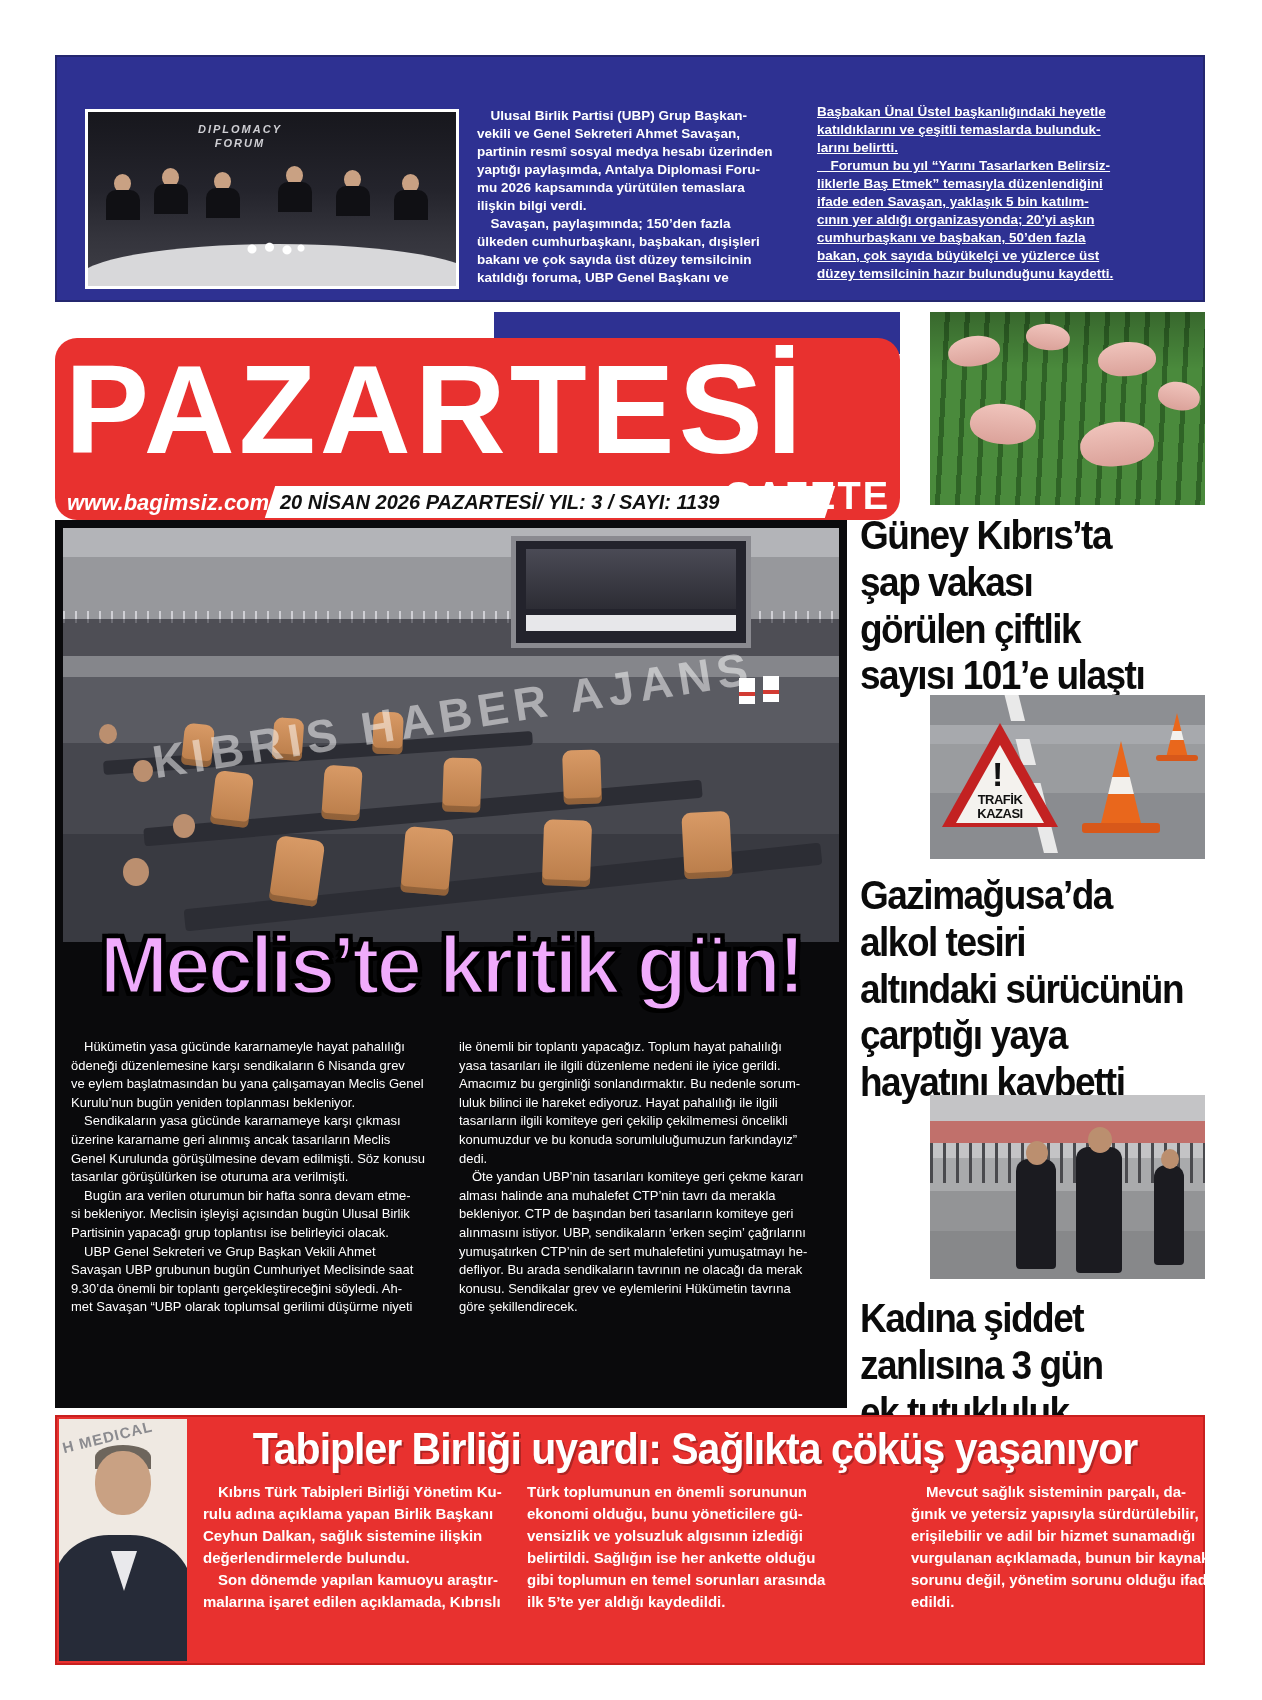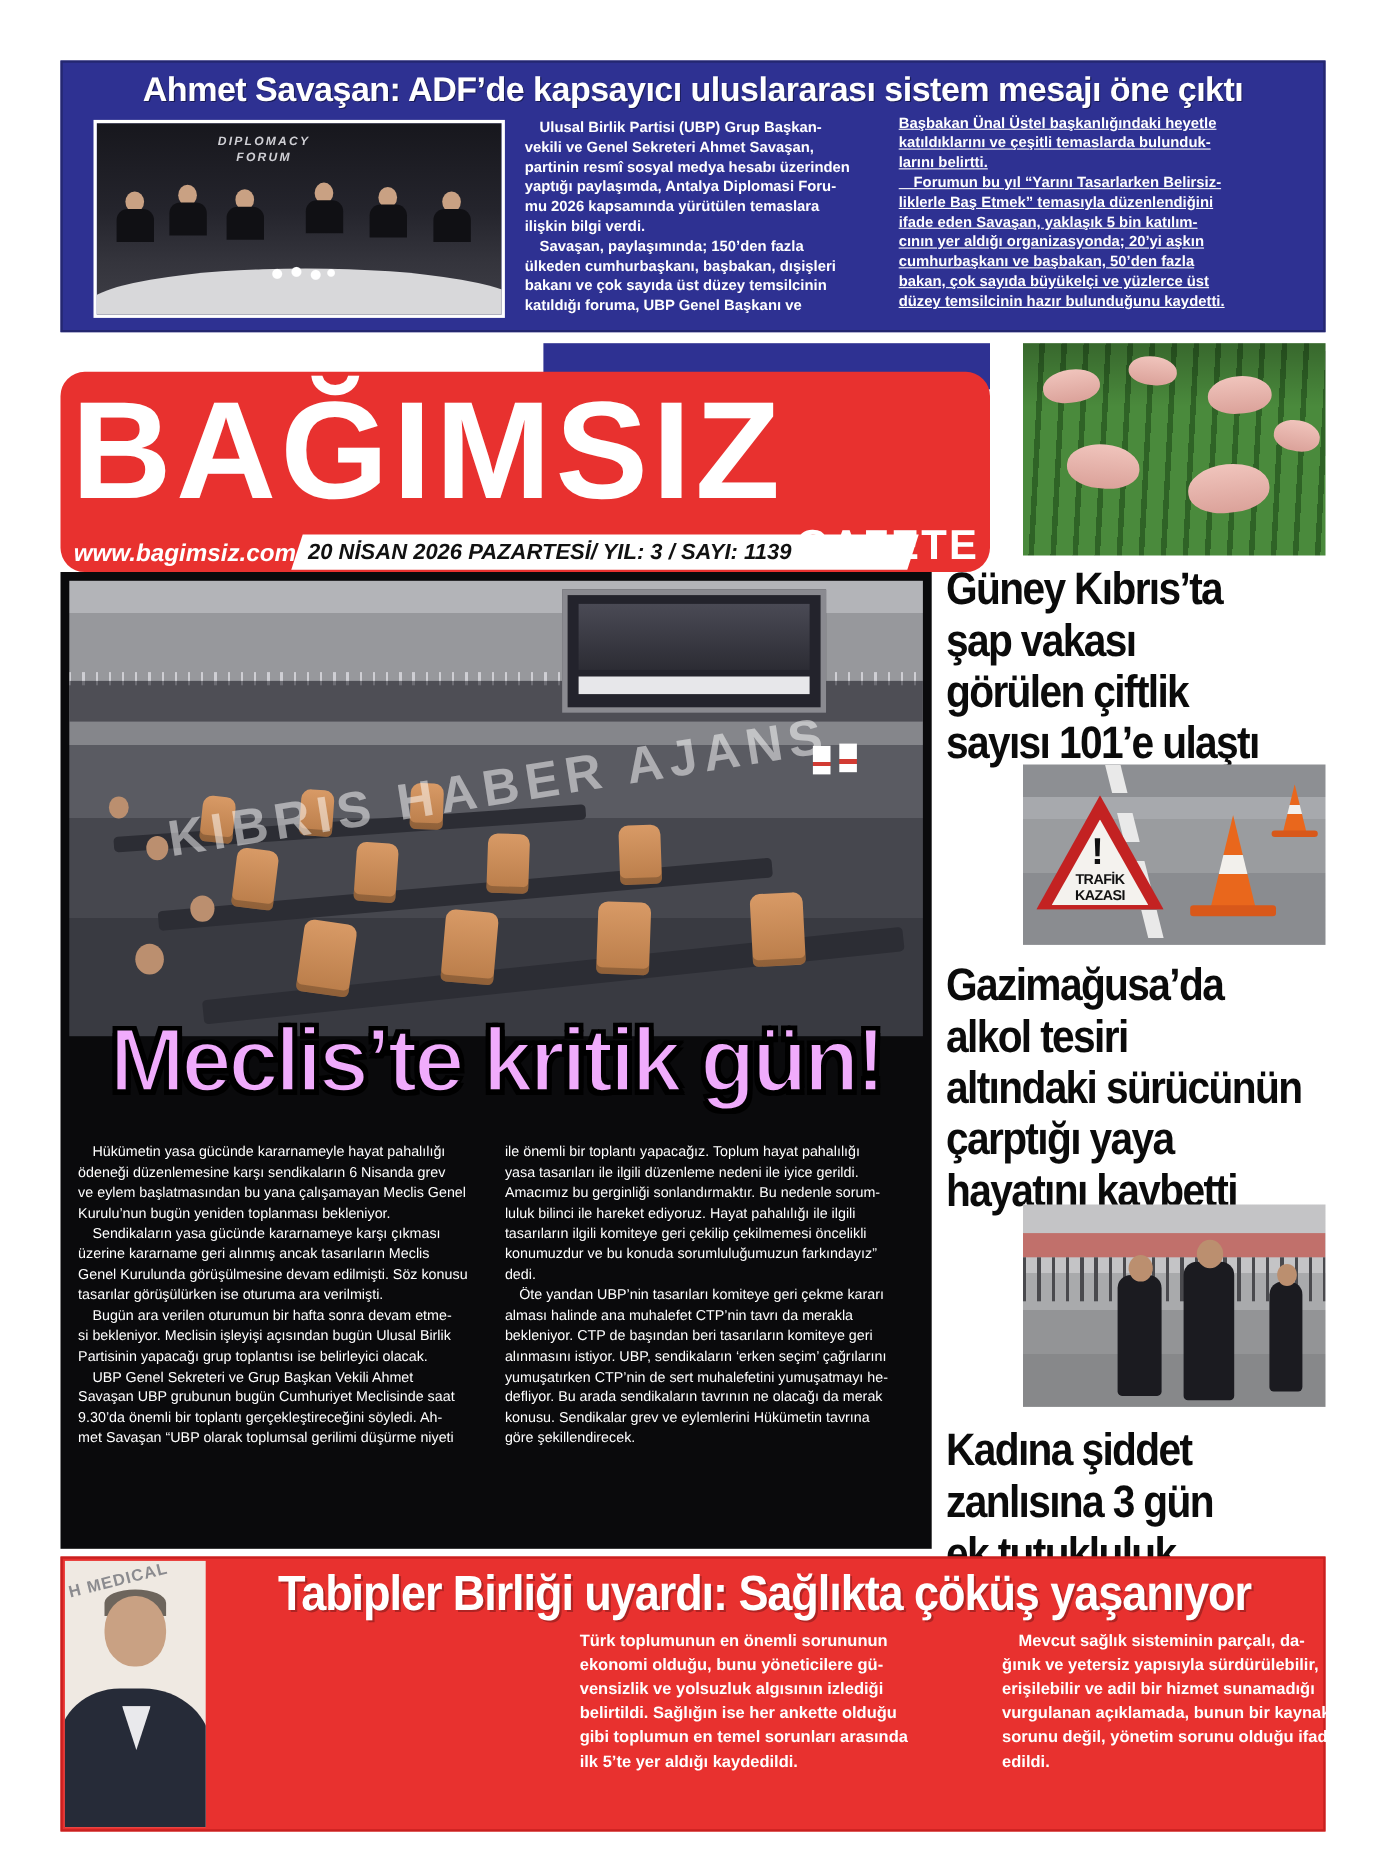--- a/index.html
+++ b/index.html
@@ -87,21 +87,20 @@
   .bottom-headline{left:138px;top:6px;width:1000px;text-align:center;color:#fff;font-weight:bold;font-size:41px;
                    letter-spacing:-1px;transform:scaleY(1.1);transform-origin:left top;text-shadow:2px 2px 0 rgba(0,0,0,.25);}
   .bottom-col{top:64px;color:#fff;font-weight:bold;font-size:15px;line-height:22px;white-space:pre-line;}
 </style>
 </head>
 <body>
 
 <div class="page">
 
   <section class="abs top-story">
-    <div class="top-headline">Ahmet Savaşan: ADF’de kapsayıcı uluslararası sistem mesajı öne çıktı</div>
     <div class="abs top-photo">
       <div class="abs backdrop-text" style="white-space:pre-line;font-style:italic;">DIPLOMACY
 FORUM</div>
       <div class="person abs" style="left:18px;top:62px;">
           <span class="head"></span>
           <span class="body"></span>
         </div>
       <div class="person abs" style="left:66px;top:56px;">
           <span class="head"></span>
           <span class="body"></span>
@@ -145,21 +144,21 @@
 cumhurbaşkanı ve başbakan, 50’den fazla
 bakan, çok sayıda büyükelçi ve yüzlerce üst
 düzey temsilcinin hazır bulunduğunu kaydetti.</div>
   </section>
 
   <section class="abs masthead">
     <div class="abs slogan-strip">
       <div class="slogan">“Halkın, haklının yanında...”</div>
     </div>
     <div class="abs logo-box">
-      <div class="abs logo-text">BAĞIMSIZ</div>
+      <div class="abs logo-text">PAZARTESİ</div>
       <div class="abs date-strip"></div>
       <div class="abs website">www.bagimsiz.com</div>
       <div class="abs dateline">20 NİSAN 2026 PAZARTESİ/  YIL: 3  / SAYI: 1139</div>
       <div class="abs gazete">GAZETE</div>
     </div>
   </section>
 
   <div class="abs photo pig-photo">
     <div class="pig abs" style="left:18px;top:24px;width:52px;height:30px;transform:rotate(-8deg);"></div>
     <div class="pig abs" style="left:96px;top:12px;width:44px;height:26px;transform:rotate(6deg);"></div>
@@ -271,20 +270,26 @@
 
   <section class="abs bottom-story">
     <div class="abs photo doc-photo">
       <div class="abs hmedical">H MEDICAL</div>
       <div class="abs doc-hair"></div>
       <div class="abs doc-head"></div>
       <div class="abs doc-suit"></div>
       <div class="abs doc-shirt"></div>
     </div>
     <div class="abs bottom-headline">Tabipler Birliği uyardı: Sağlıkta çöküş yaşanıyor</div>
+    <div class="abs bottom-col" style="left:146px;width:312px;"> Kıbrıs Türk Tabipleri Birliği Yönetim Ku-
+rulu adına açıklama yapan Birlik Başkanı
+Ceyhun Dalkan, sağlık sistemine ilişkin
+değerlendirmelerde bulundu.
+ Son dönemde yapılan kamuoyu araştır-
+malarına işaret edilen açıklamada, Kıbrıslı</div>
     <div class="abs bottom-col" style="left:470px;width:322px;">Türk toplumunun en önemli sorununun
 ekonomi olduğu, bunu yöneticilere gü-
 vensizlik ve yolsuzluk algısının izlediği
 belirtildi. Sağlığın ise her ankette olduğu
 gibi toplumun en temel sorunları arasında
 ilk 5’te yer aldığı kaydedildi.</div>
     <div class="abs bottom-col" style="left:854px;width:330px;"> Mevcut sağlık sisteminin parçalı, da-
 ğınık ve yetersiz yapısıyla sürdürülebilir,
 erişilebilir ve adil bir hizmet sunamadığı
 vurgulanan açıklamada, bunun bir kaynak

